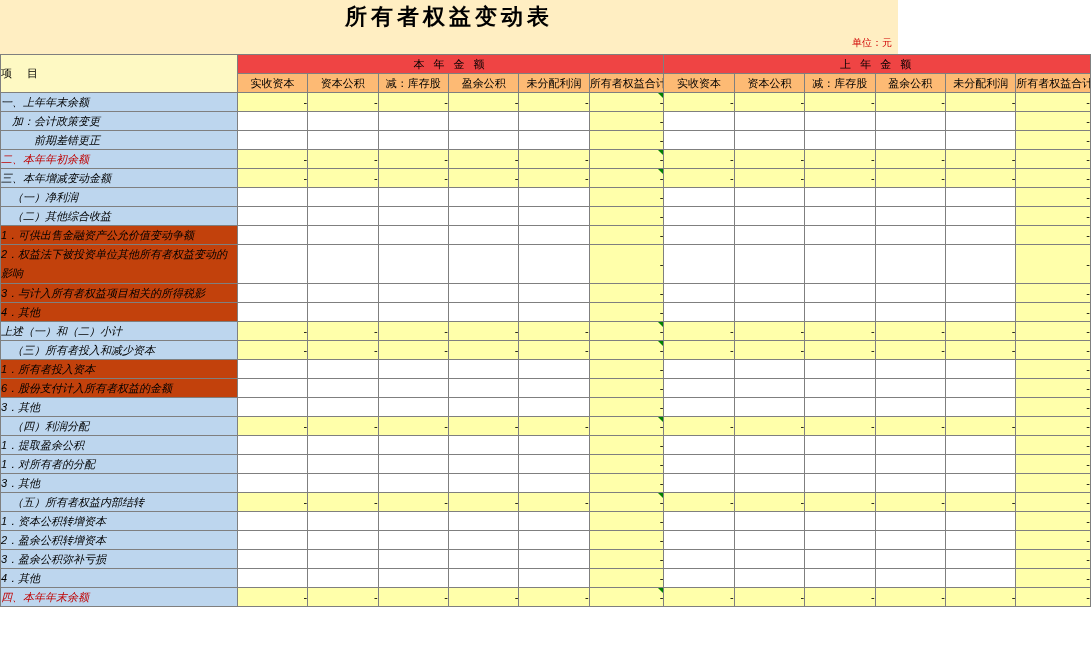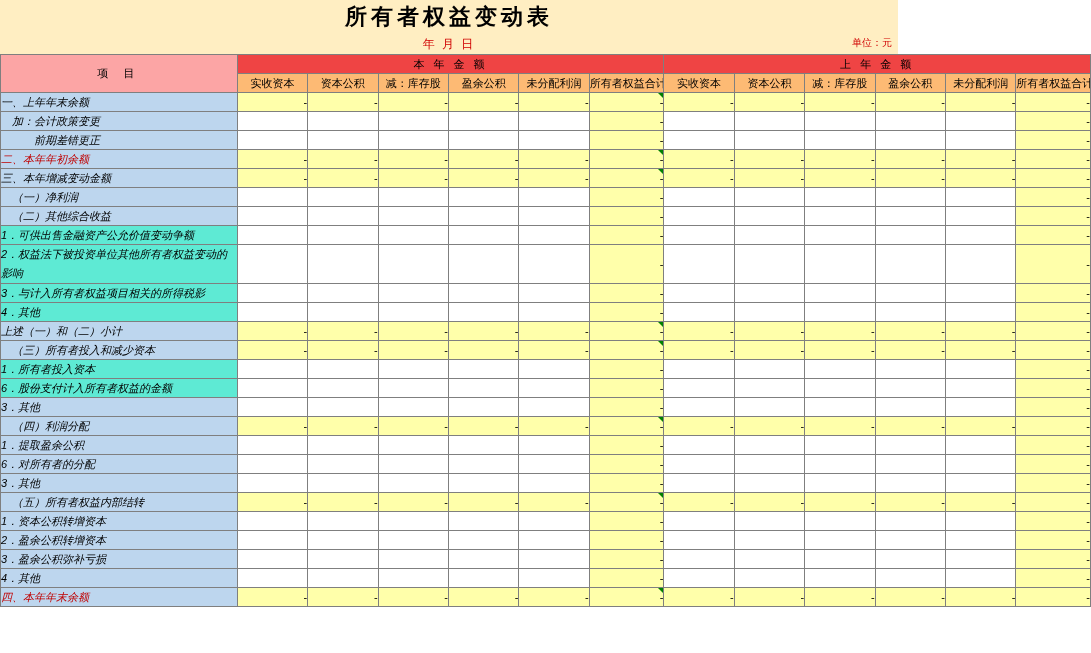--- a/index.html
+++ b/index.html
@@ -64,22 +64,22 @@
     border: 1px solid #7f7f7f;
     padding: 0;
     font-weight: normal;
     font-size: 11px;
     height: 19px;
     box-sizing: border-box;
     overflow: hidden;
     white-space: nowrap;
   }
   .hdr-item {
-    background: #fca5a5;
-    text-align: center;
+    background: #fef9c3;
+    text-align: left;
     font-size: 13px;
     letter-spacing: 6px;
     color: #000;
   }
   .hdr-group {
     background: #ef4444;
     text-align: center;
     font-size: 12px;
     letter-spacing: 3px;
     height: 22px;
@@ -91,21 +91,21 @@
     height: 24px;
   }
   td.label {
     background: #bdd6ee;
     padding-left: 4px;
     text-align: left;
     font-size: 11px;
     font-style: italic;
   }
   td.label.red { color: #c00000; }
-  td.label.white { background: #5eead4; }
+  td.label.white { background: #c2410c; }
   td.label.wrap { white-space: normal; line-height: 19px; }
   td.cell {
     background: #ffffff;
     text-align: right;
     padding-right: 4px;
   }
   td.cell.yellow { background: #ffffaa; }
   td.cell.total { background: #ffffaa; }
   td.cell.mark { position: relative; }
   td.cell.mark::after {
@@ -122,21 +122,20 @@
 </head>
 <body>
 
 <div class="sheet">
 
   <div class="title-band">
     <div class="title">所有者权益变动表</div>
   </div>
 
   <div class="sub-band">
-    <div class="period">年 月 日</div>
     <div class="unit">单位：元</div>
   </div>
 
   <table class="fin">
     <colgroup>
       <col class="colw-label">
       <col class="colw-num">
         <col class="colw-num">
         <col class="colw-num">
         <col class="colw-num">
@@ -435,21 +434,21 @@
           <td class="cell"></td>
           <td class="cell total">-</td>
           <td class="cell"></td>
           <td class="cell"></td>
           <td class="cell"></td>
           <td class="cell"></td>
           <td class="cell"></td>
           <td class="cell total">-</td>
         </tr>
         <tr>
-          <td class="label">6．对所有者的分配</td>
+          <td class="label">1．对所有者的分配</td>
           <td class="cell"></td>
           <td class="cell"></td>
           <td class="cell"></td>
           <td class="cell"></td>
           <td class="cell"></td>
           <td class="cell total">-</td>
           <td class="cell"></td>
           <td class="cell"></td>
           <td class="cell"></td>
           <td class="cell"></td>

